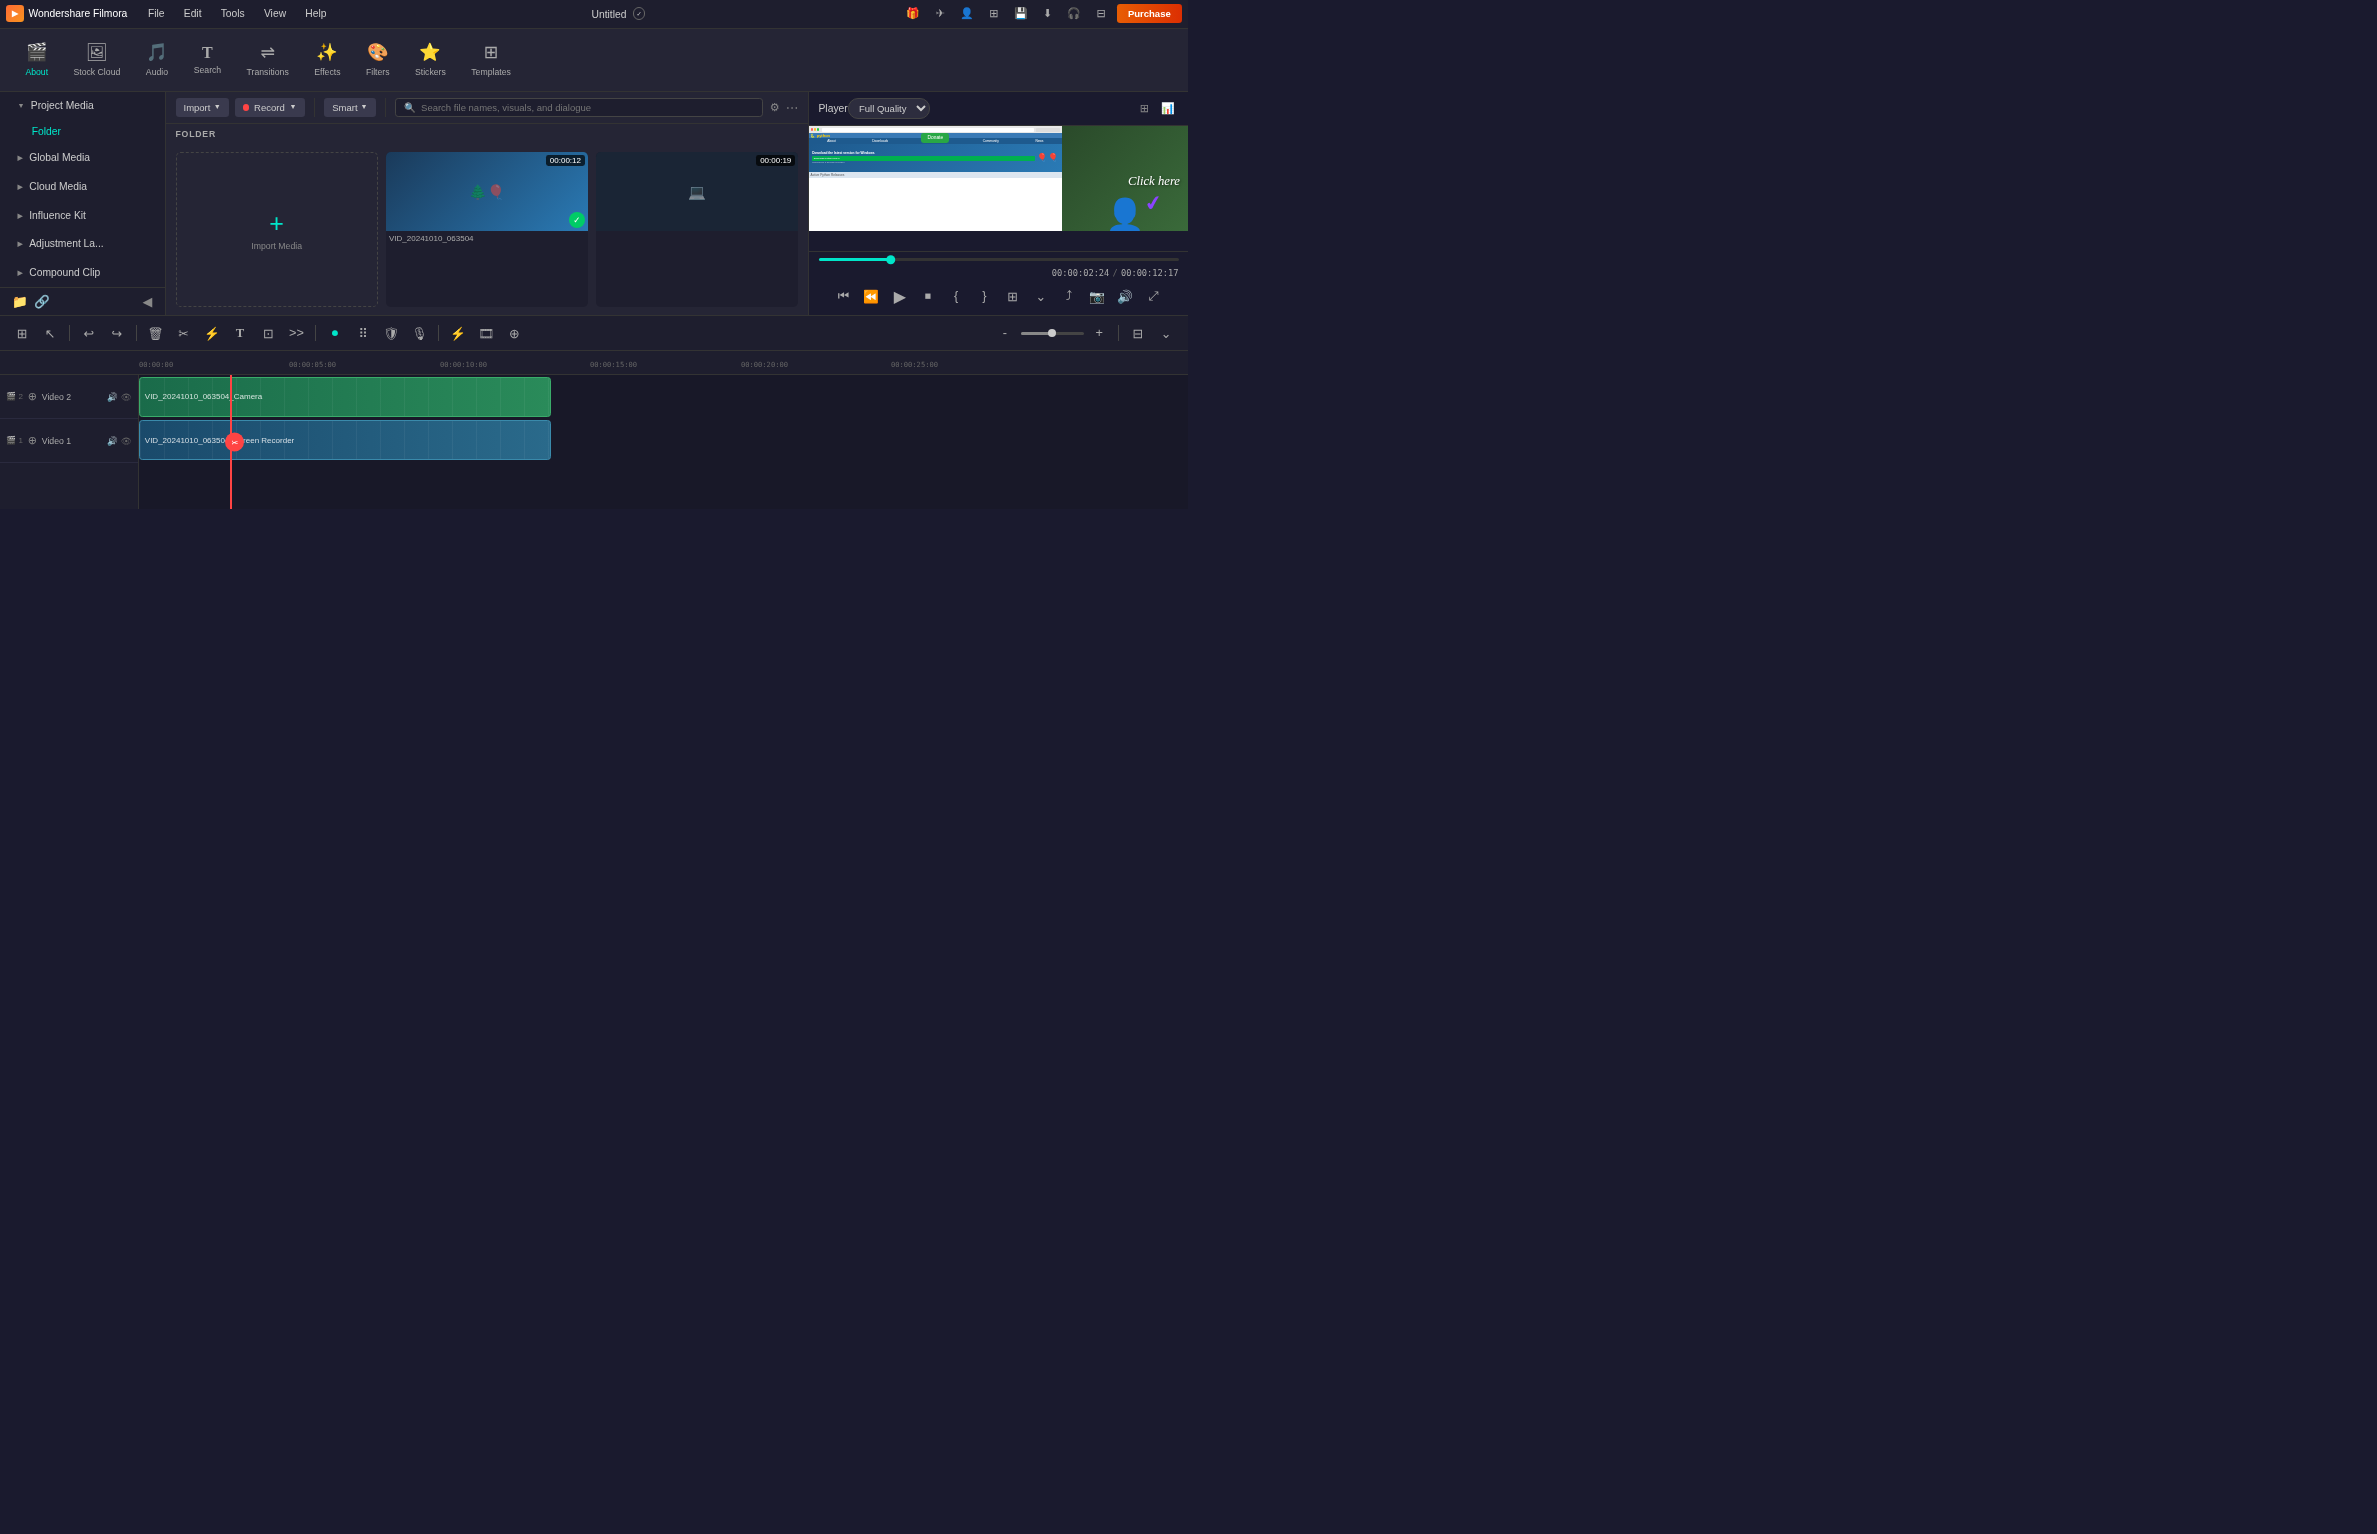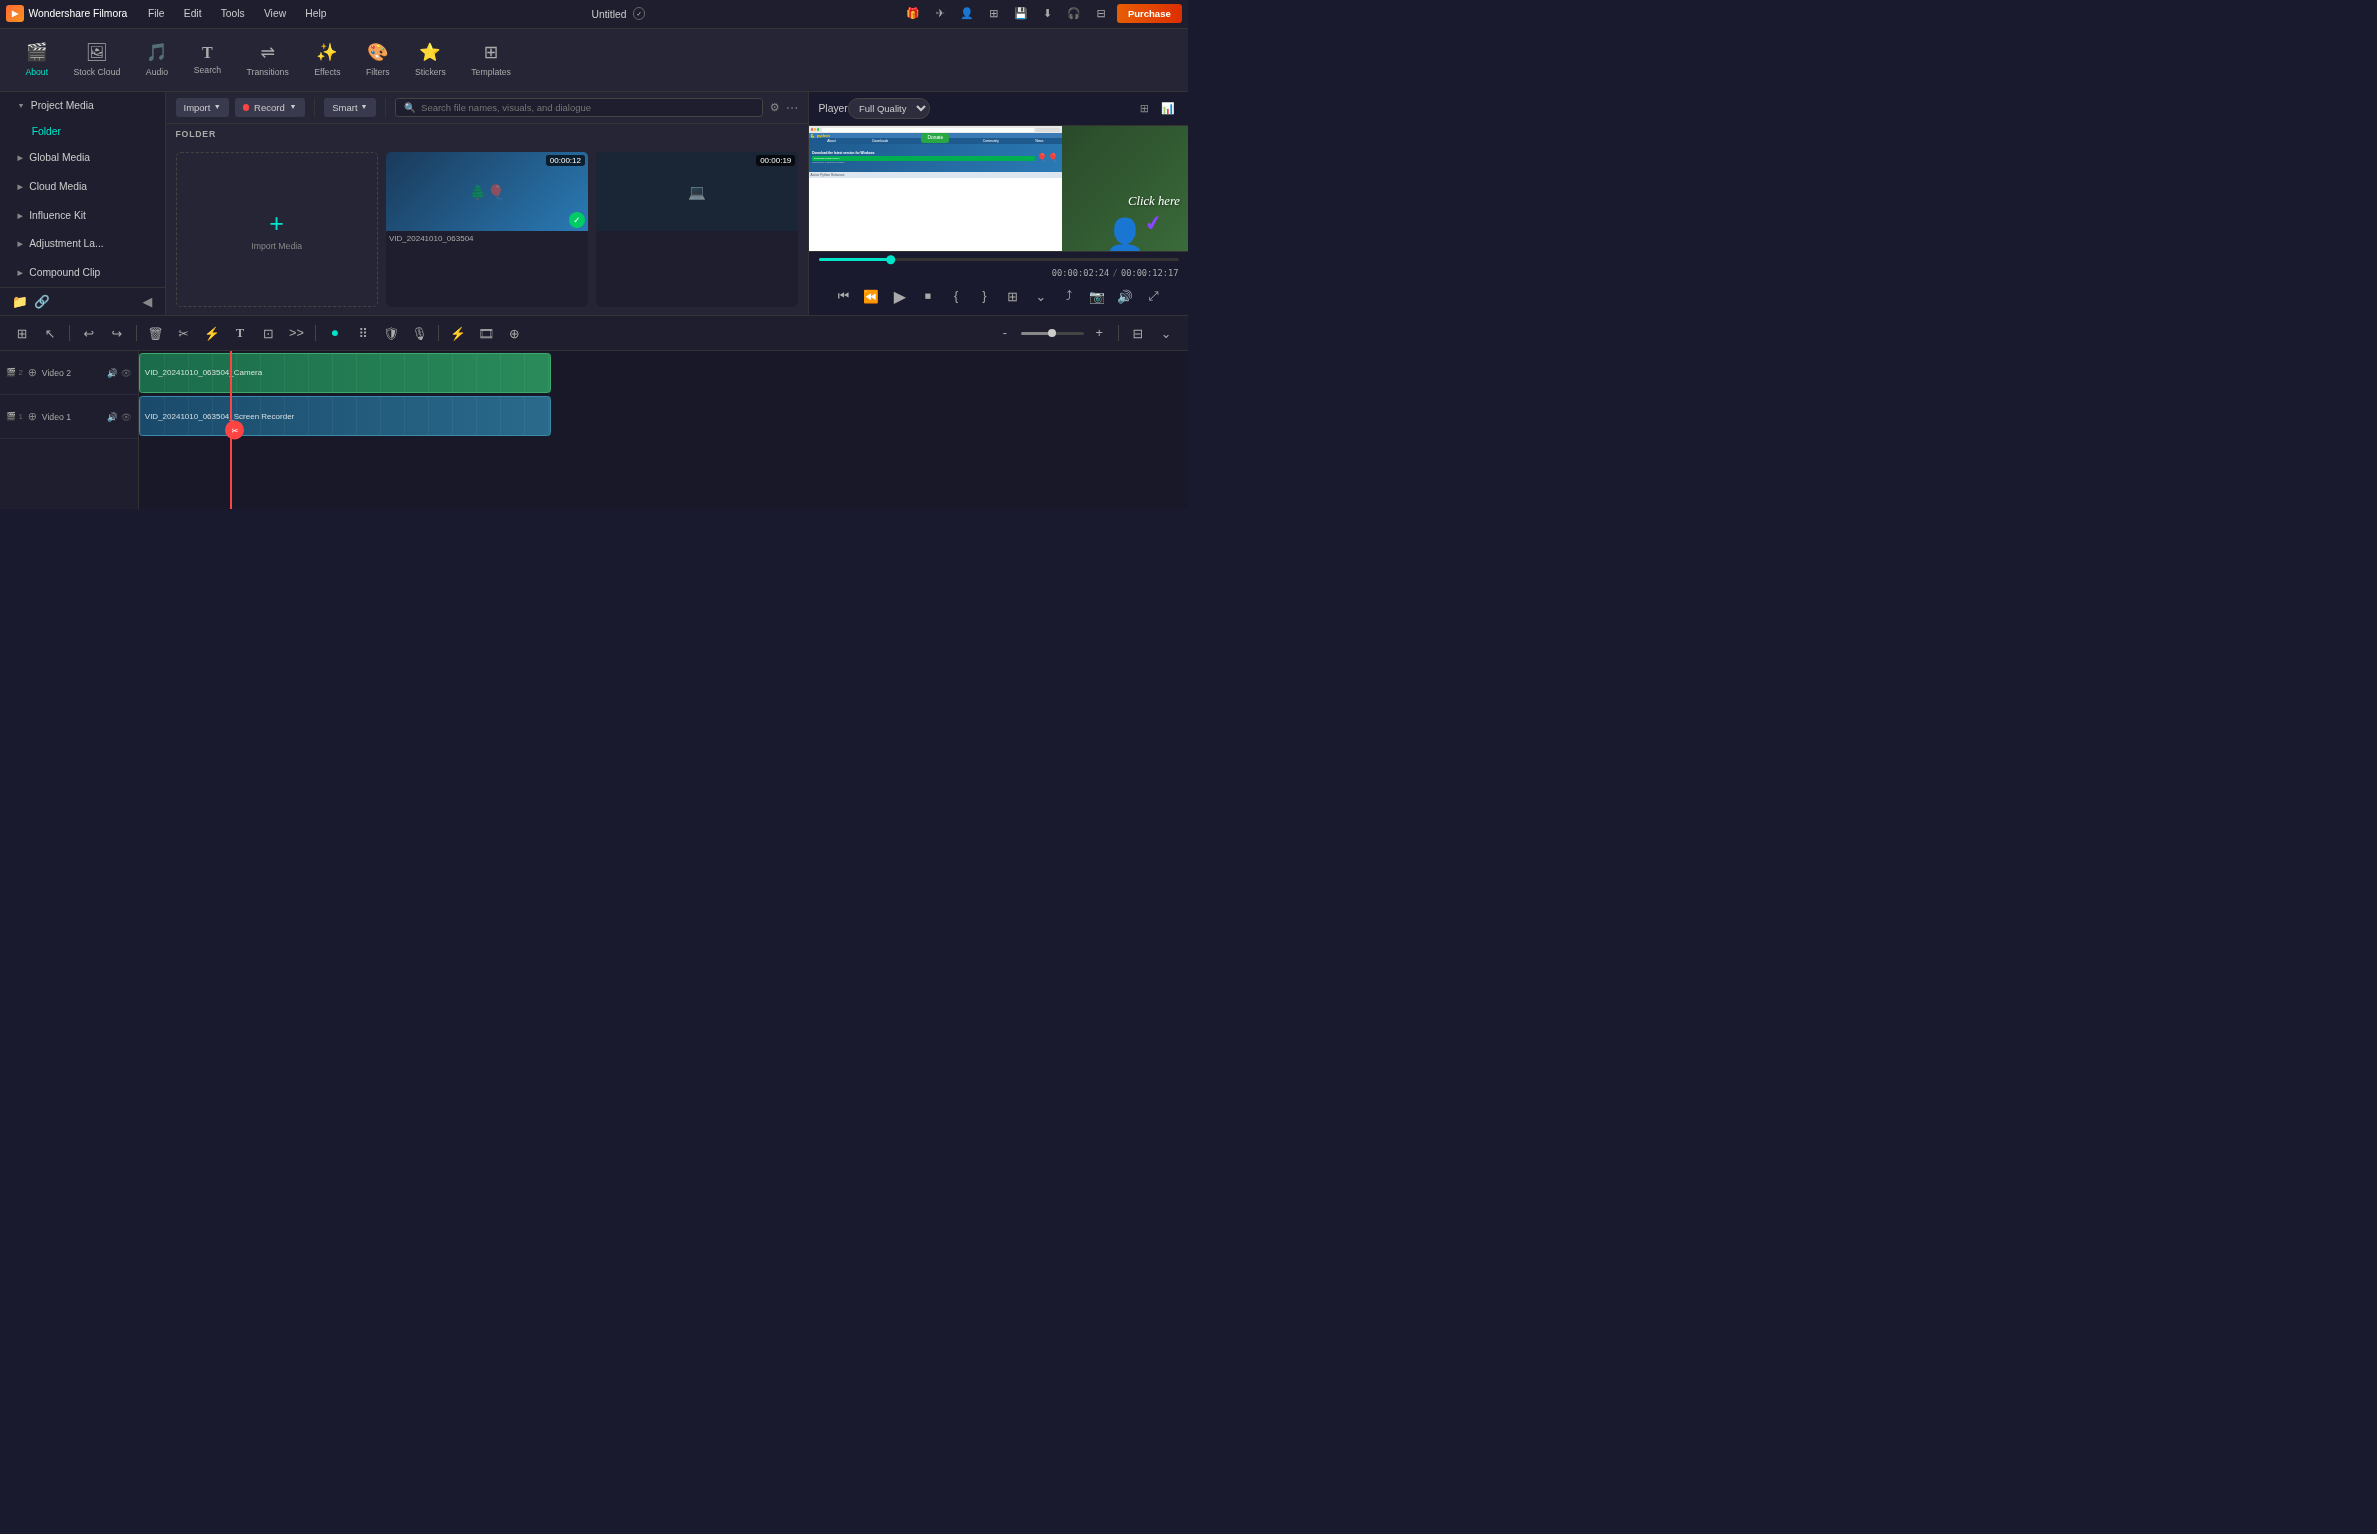--- a/index.html
+++ b/index.html
@@ -63,21 +63,21 @@
     .player-panel {
       width: 380px; background: #1a1a2e; border-left: 0.8px solid #333; display: flex; flex-direction: column; flex-shrink: 0;
     }
     .player-header { display: flex; align-items: center; gap: 0; padding: 6.3px 9.5px; border-bottom: 0.8px solid #333; }
     .player-label { color: #ccc; font-size: 10.3px; }
     .quality-select { background: #2d2d3e; border: 0.8px solid #444; color: #ccc; padding: 3.2px 6.3px; border-radius: 10px; font-size: 9.5px; cursor: pointer; }
     .player-spacer { flex: 1; }
     .player-view-icons { display: flex; gap: 3.2px; }
     .pv-icon { width: 20.6px; height: 20.6px; display: flex; align-items: center; justify-content: center; color: #888; cursor: pointer; font-size: 11px; border-radius: 2.4px; }
     .player-video { flex: 1; background: #0d1117; display: flex; align-items: center; justify-content: center; position: relative; overflow: hidden; }
-    .player-controls { padding: 6.3px 9.5px; border-top: 0.8px solid #333; }
+    .player-controls { padding: 6.3px 9.5px; border-top: 0.8px solid #333; margin-top: 20px; }
     .progress-bar-wrap { position: relative; height: 3.2px; background: #333; border-radius: 1.6px; margin-bottom: 6.3px; }
     .progress-bar-fill { height: 100%; background: #00e5c9; border-radius: 1.6px; width: 20%; }
     .progress-handle { position: absolute; top: 50%; transform: translate(-50%, -50%); width: 9.5px; height: 9.5px; background: #00e5c9; border-radius: 50%; left: 20%; cursor: pointer; }
     .time-display { display: flex; align-items: center; justify-content: flex-end; gap: 3.2px; font-size: 8.7px; color: #aaa; margin-bottom: 6.3px; font-family: monospace; }
     .time-separator { color: #666; }
     .controls-row { display: flex; align-items: center; justify-content: center; gap: 3.2px; }
     .ctrl-btn { width: 25px; height: 25px; background: transparent; border: none; color: #aaa; cursor: pointer; display: flex; align-items: center; justify-content: center; font-size: 12.7px; border-radius: 3.2px; }
     .ctrl-btn.big { font-size: 16px; }
 
     
@@ -430,20 +430,31 @@
     </div>
     <button class="bt-btn">+</button>
   </div>
   <div class="bt-sep"></div>
   <button class="bt-btn">⊟</button>
   <button class="bt-btn">⌄</button>
 </div>
 
 <div class="timeline-area">
 
+  <div class="timeline-ruler">
+    <div style="width:139px; flex-shrink:0;"></div>
+    <div style="flex:1; position:relative; display:flex; align-items:flex-end; padding-bottom:1.6px;">
+      <span style="position:absolute; left:0; font-size:7.1px; color:#666; font-family:monospace;">00:00:00</span>
+      <span style="position:absolute; left:150px; font-size:7.1px; color:#666; font-family:monospace;">00:00:05:00</span>
+      <span style="position:absolute; left:301px; font-size:7.1px; color:#666; font-family:monospace;">00:00:10:00</span>
+      <span style="position:absolute; left:451px; font-size:7.1px; color:#666; font-family:monospace;">00:00:15:00</span>
+      <span style="position:absolute; left:602px; font-size:7.1px; color:#666; font-family:monospace;">00:00:20:00</span>
+      <span style="position:absolute; left:752px; font-size:7.1px; color:#666; font-family:monospace;">00:00:25:00</span>
+    </div>
+  </div>
 
   <div class="timeline-tracks">
     <div class="track-labels">
 
       <div class="track-label">
         <span class="track-num">🎬 2</span>
         <span class="track-icon">⊕</span>
         <span class="track-name">Video 2</span>
         <div class="track-ctrl-icons">
           <span class="tc-icon">🔊</span>

